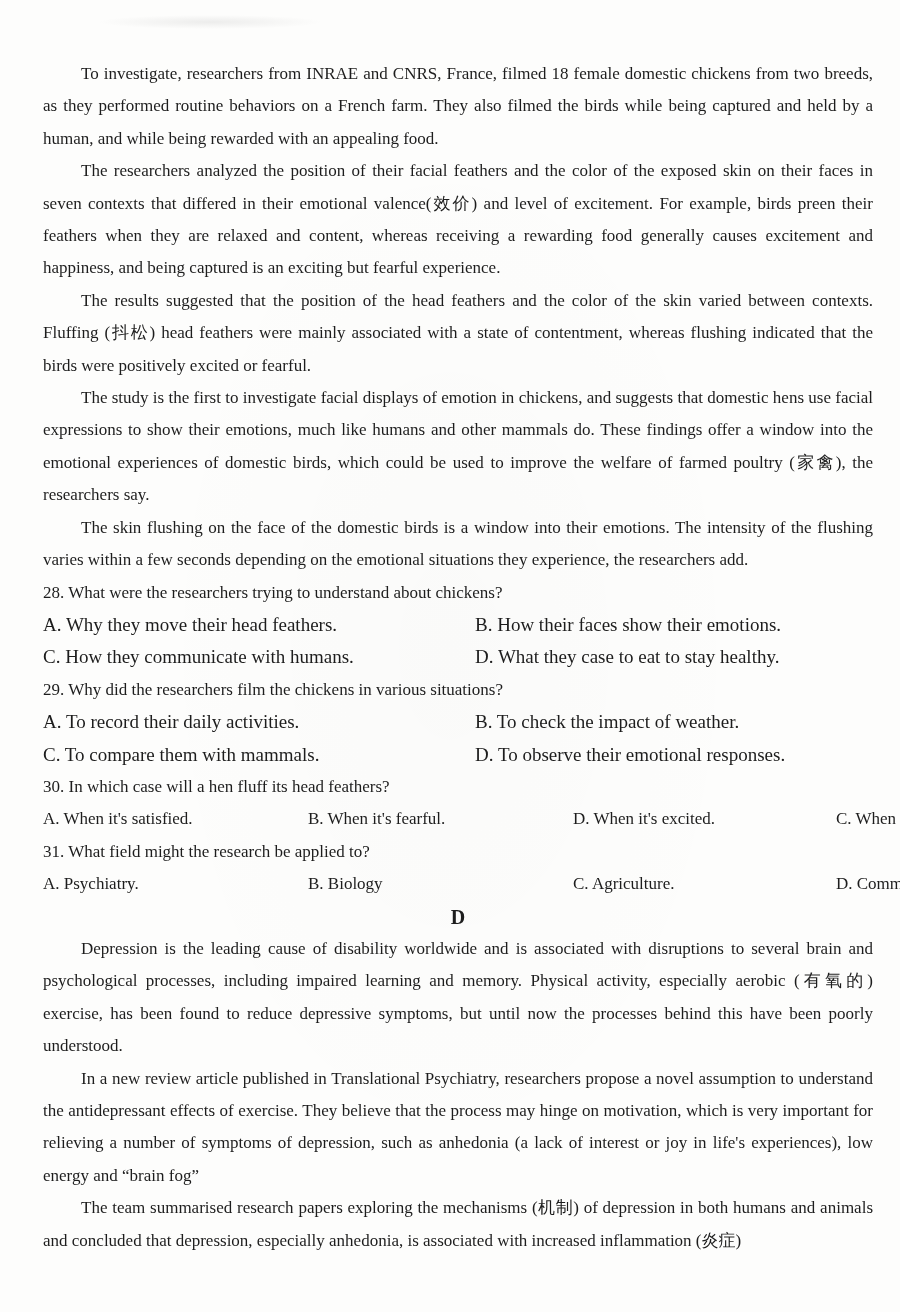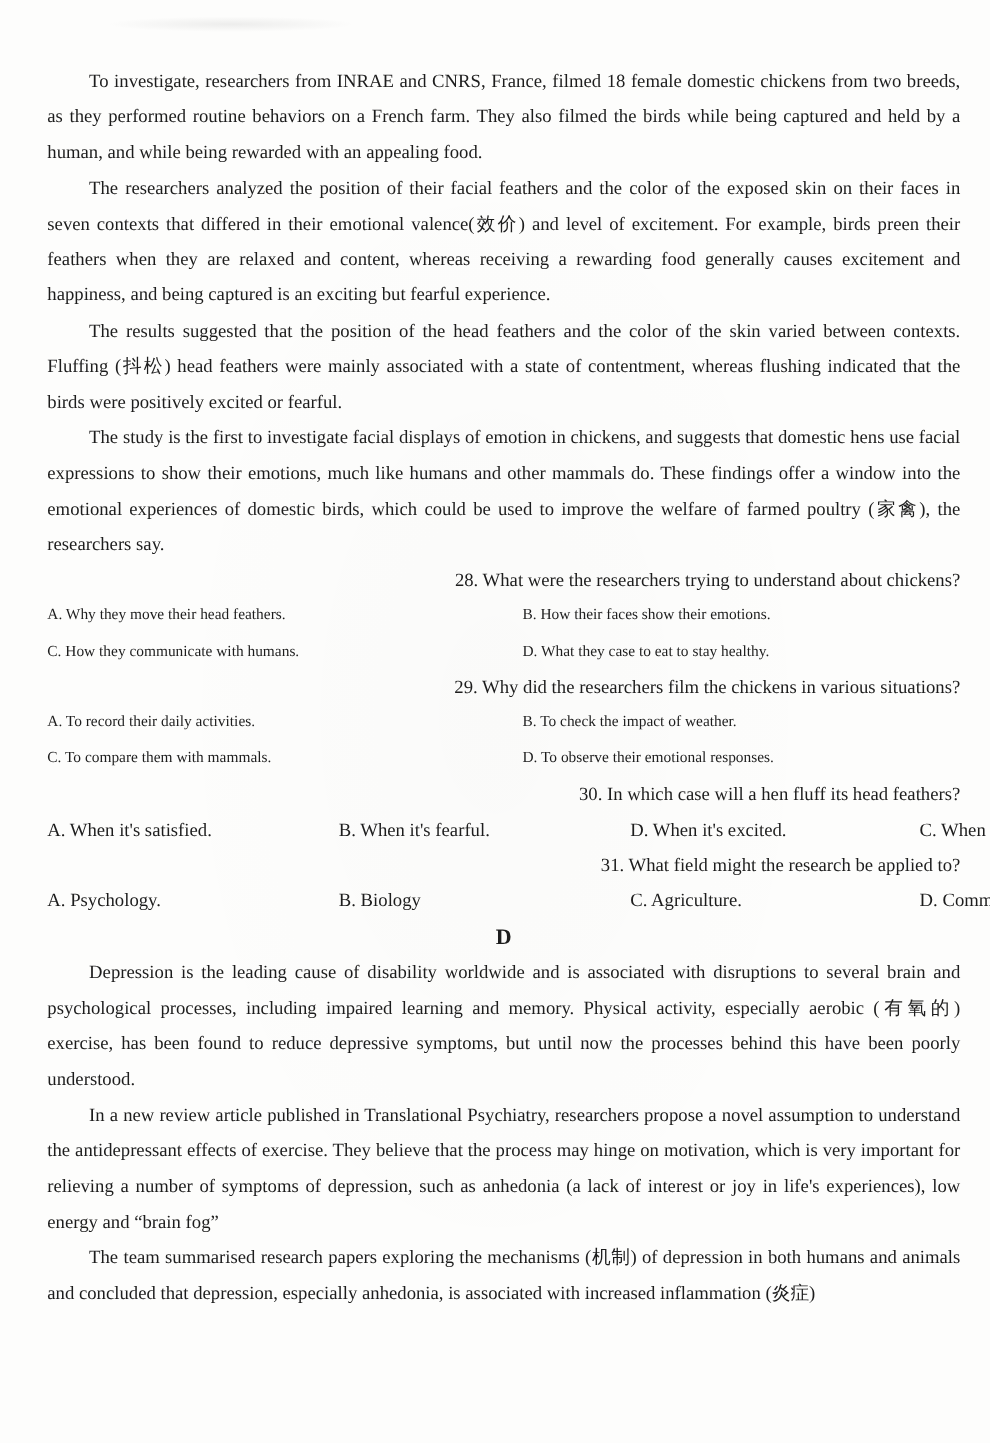--- a/index.html
+++ b/index.html
@@ -33,28 +33,28 @@
   .para {
     font-size: 17px;
     line-height: 32.4px;
     text-align: justify;
     text-indent: 38px;
     margin: 0;
   }
   .q-stem {
     font-size: 17px;
     line-height: 32.4px;
-    text-align: right;
+    text-align: left;
     margin: 0;
     font-family: Liberation Serif, serif;
   }
   .opts2 {
     display: grid;
     grid-template-columns: 432px 1fr;
-    font-size: 14px;
+    font-size: 19px;
     line-height: 32.4px;
   }
   .opts4 {
     display: grid;
     grid-template-columns: 217px 217px 215px 1fr;
     font-size: 17px;
     line-height: 32.4px;
     gap: 48px;
   }
   .opt { white-space: nowrap; overflow: visible; }
@@ -73,20 +73,21 @@
 </head>
 <body>
 
 <div class="page">
   <div class="content">
 
     <p class="para">To investigate, researchers from INRAE and CNRS, France, filmed 18 female domestic chickens from two breeds, as they performed routine behaviors on a French farm. They also filmed the birds while being captured and held by a human, and while being rewarded with an appealing food.</p>
     <p class="para">The researchers analyzed the position of their facial feathers and the color of the exposed skin on their faces in seven contexts that differed in their emotional valence(效价) and level of excitement. For example, birds preen their feathers when they are relaxed and content, whereas receiving a rewarding food generally causes excitement and happiness, and being captured is an exciting but fearful experience.</p>
     <p class="para">The results suggested that the position of the head feathers and the color of the skin varied between contexts. Fluffing (抖松) head feathers were mainly associated with a state of contentment, whereas flushing indicated that the birds were positively excited or fearful.</p>
     <p class="para">The study is the first to investigate facial displays of emotion in chickens, and suggests that domestic hens use facial expressions to show their emotions, much like humans and other mammals do. These findings offer a window into the emotional experiences of domestic birds, which could be used to improve the welfare of farmed poultry (家禽), the researchers say.</p>
+    <p class="para">The skin flushing on the face of the domestic birds is a window into their emotions. The intensity of the flushing varies within a few seconds depending on the emotional situations they experience, the researchers add.</p>
 
     <p class="q-stem">28. What were the researchers trying to understand about chickens?</p>
     <div class="opts2">
       <div class="opt">A. Why they move their head feathers.</div>
       <div class="opt">B. How their faces show their emotions.</div>
     </div>
     <div class="opts2">
       <div class="opt">C. How they communicate with humans.</div>
       <div class="opt">D. What they case to eat to stay healthy.</div>
     </div>
@@ -104,21 +105,21 @@
     <p class="q-stem">30. In which case will a hen fluff its head feathers?</p>
     <div class="opts4">
       <div class="opt">A. When it's satisfied.</div>
       <div class="opt">B. When it's fearful.</div>
       <div class="opt">D. When it's excited.</div>
       <div class="opt">C. When it's tired.</div>
     </div>
 
     <p class="q-stem">31. What field might the research be applied to?</p>
     <div class="opts4">
-      <div class="opt">A. Psychology.</div>
+      <div class="opt">A. Psychiatry.</div>
       <div class="opt">B. Biology</div>
       <div class="opt">C. Agriculture.</div>
       <div class="opt">D. Communication.</div>
     </div>
 
     <p class="section-heading">D</p>
 
     <p class="para">Depression is the leading cause of disability worldwide and is associated with disruptions to several brain and psychological processes, including impaired learning and memory. Physical activity, especially aerobic (有氧的) exercise, has been found to reduce depressive symptoms, but until now the processes behind this have been poorly understood.</p>
     <p class="para">
       <span>In a new review article published in Translational Psychiatry, researchers propose a novel assumption to understand the antidepressant effects of exercise. They believe that the process may </span><span class="u-phrase">hinge on</span><span> motivation, which is very important for relieving a number of symptoms of depression, such as anhedonia (a lack of interest or joy in life's experiences), low energy and “brain fog”</span>

